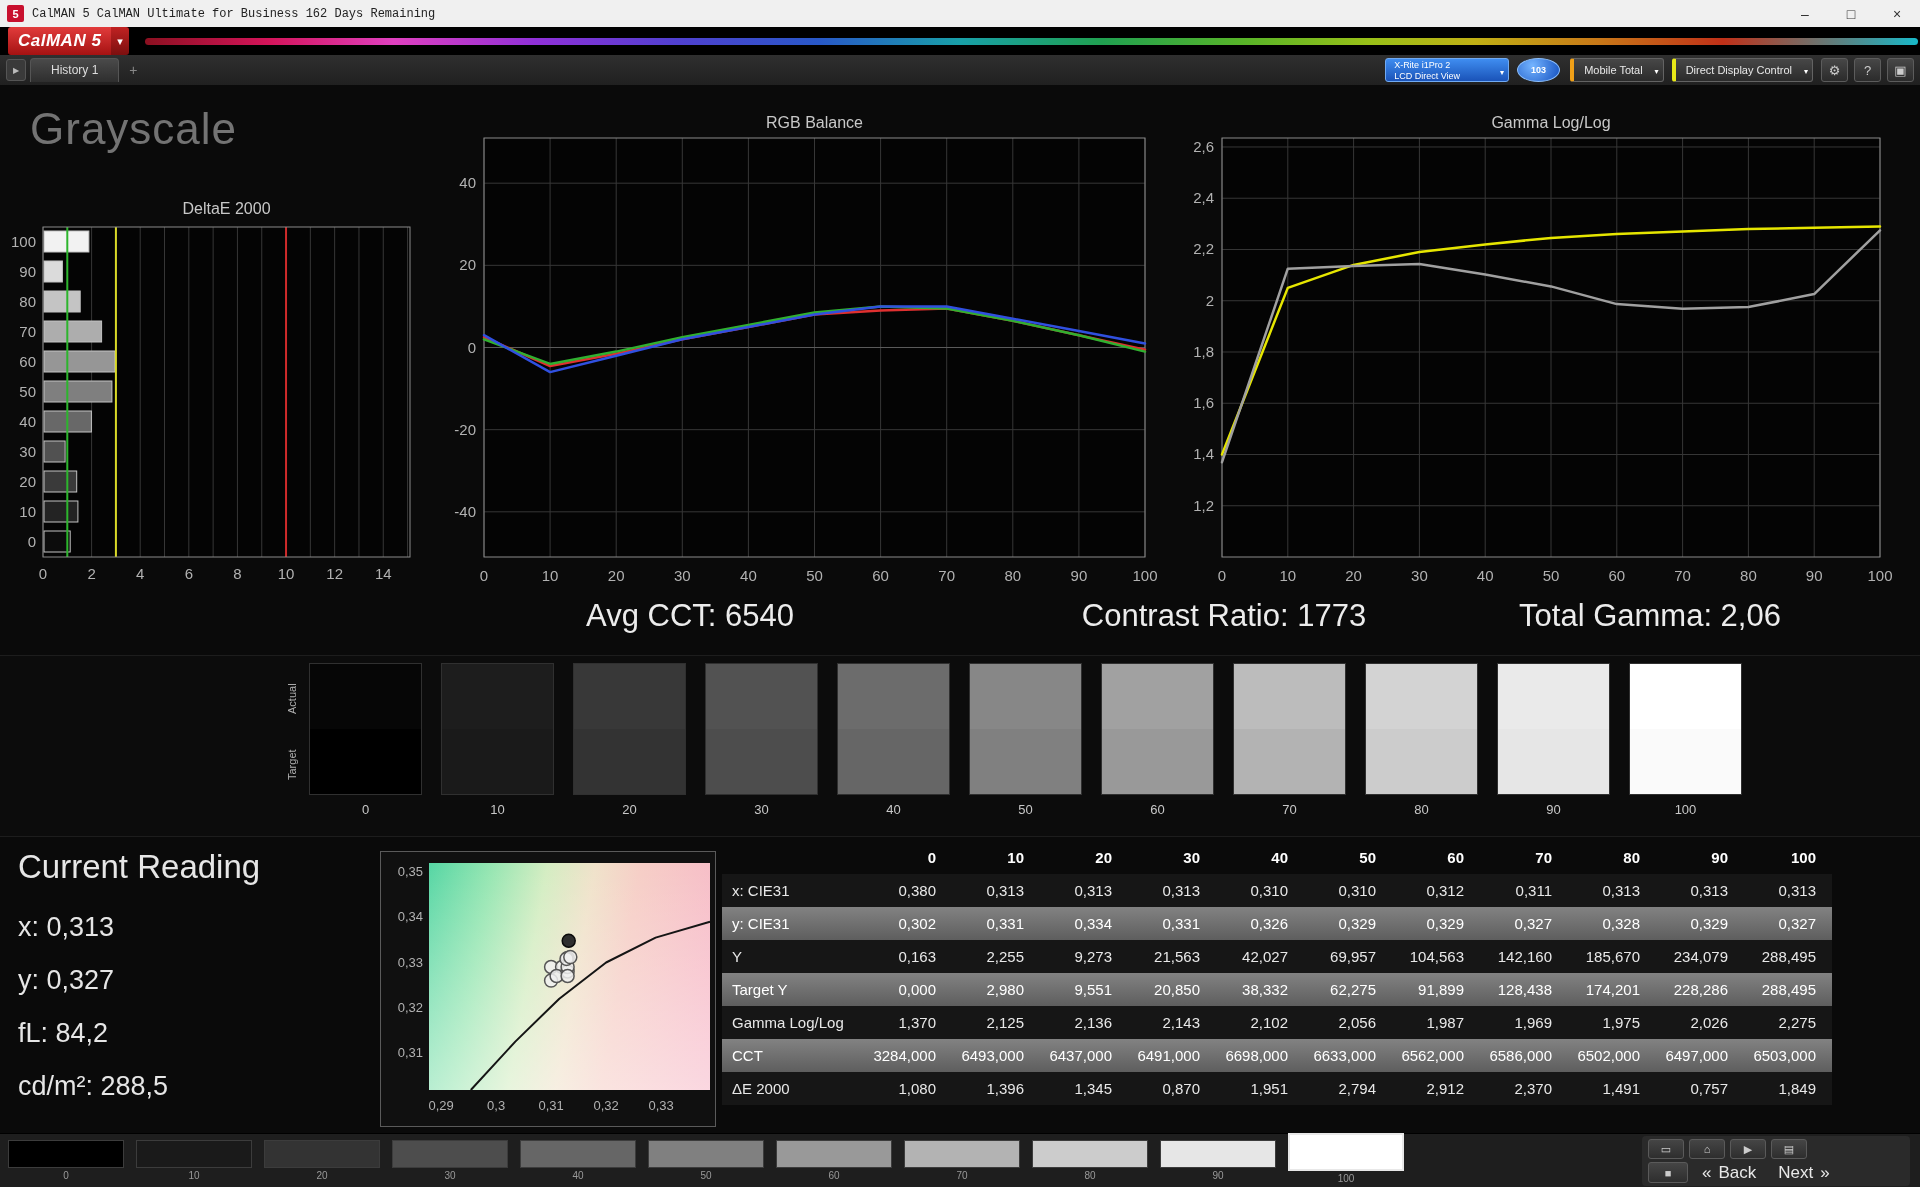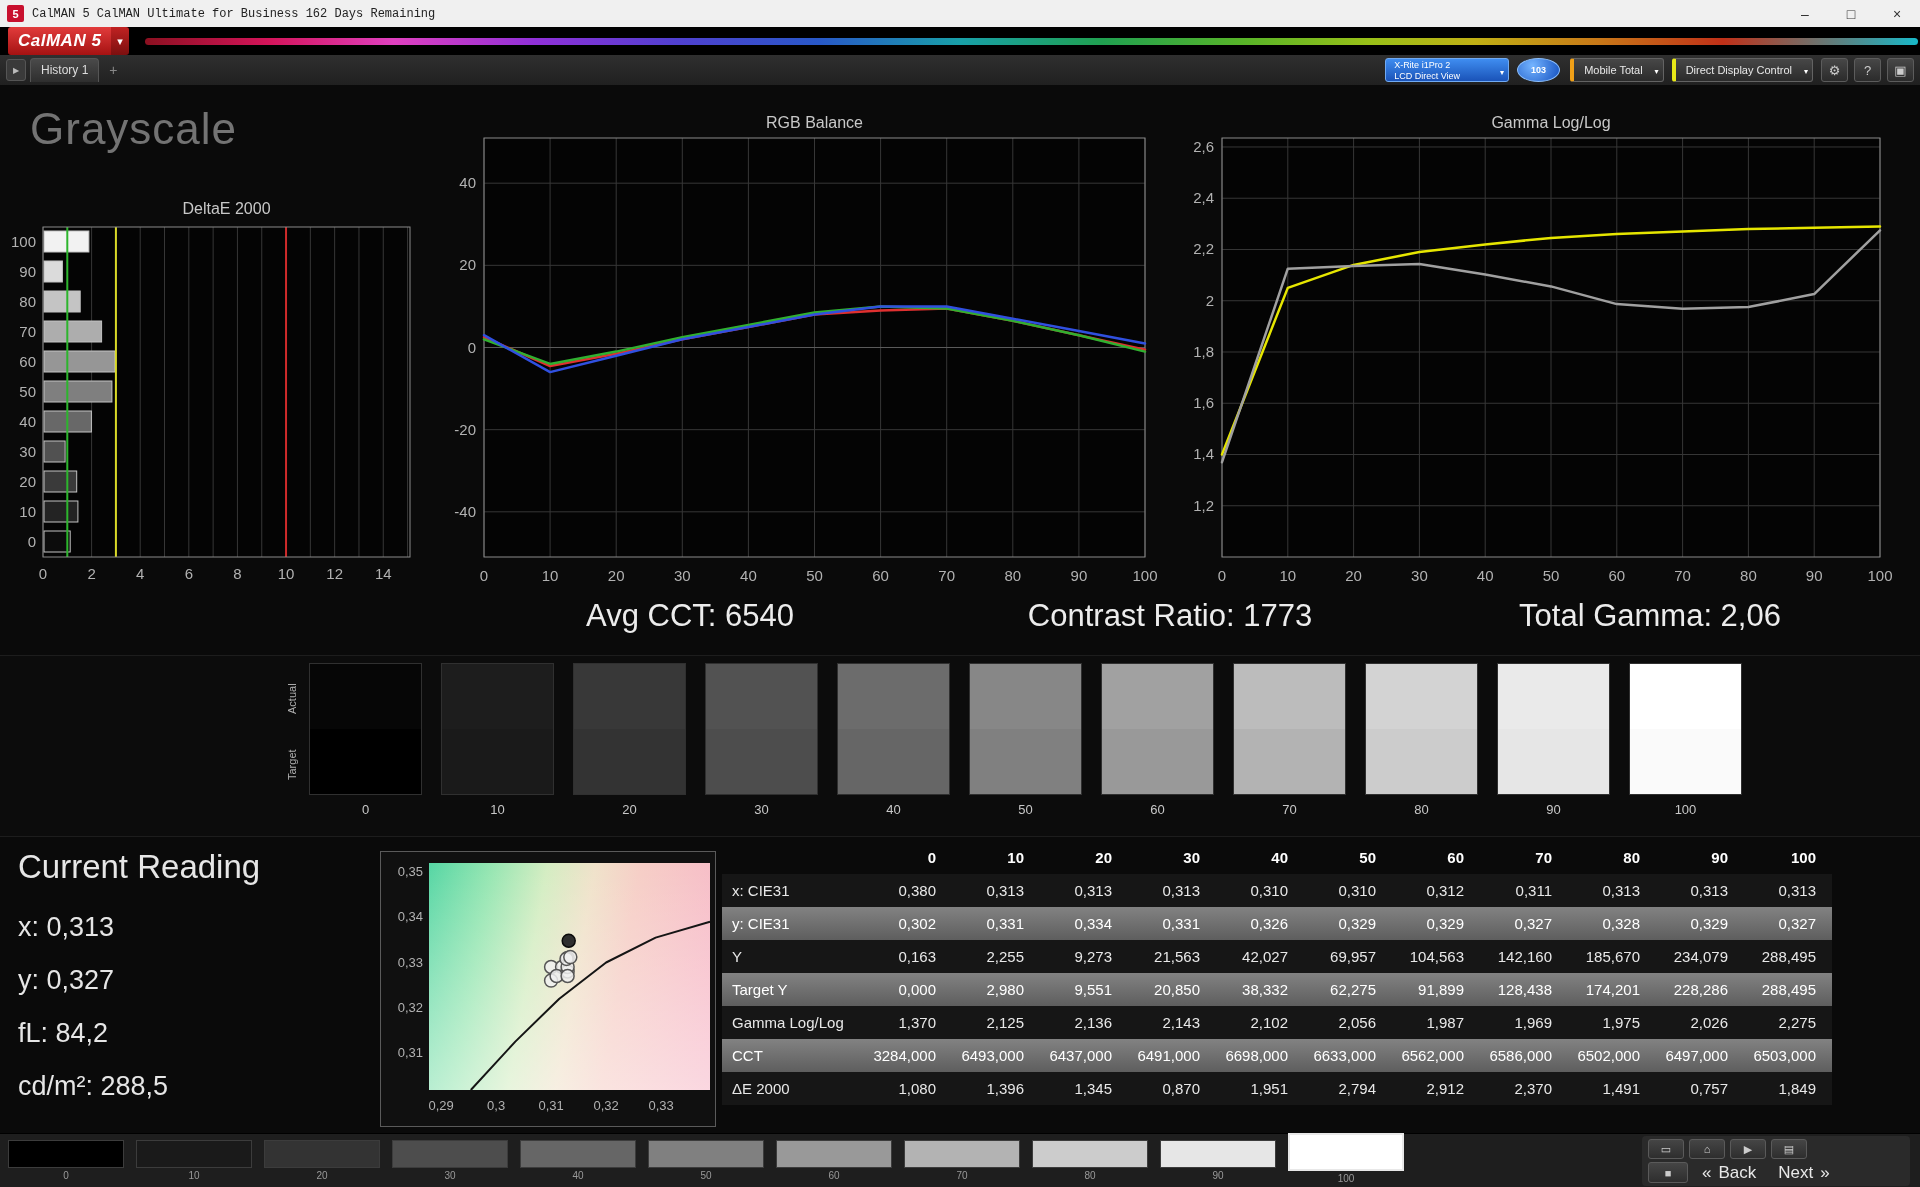--- a/index.html
+++ b/index.html
@@ -16,21 +16,21 @@
   .logobar{position:absolute;left:0;top:27px;width:1920px;height:28px;background:#000;display:flex;align-items:center;}
   .logo{margin-left:8px;display:flex;align-items:stretch;}
   .logo-main{background:linear-gradient(#e23b3b,#a51212);border-radius:3px 0 0 3px;padding:4px 10px;color:#fff;font-size:17px;font-weight:bold;font-style:italic;letter-spacing:.5px;}
   .logo-caret{background:linear-gradient(#c02222,#7c0f0f);border-radius:0 3px 3px 0;padding:2px 6px;color:#fff;font-size:11px;display:flex;align-items:center;}
   .rainbow{flex:1;height:7px;margin-left:16px;margin-right:2px;border-radius:4px;
     background:linear-gradient(90deg,#8c1020 0%,#d4145a 7%,#e040c0 14%,#9030d8 22%,#5040d0 30%,#2858c8 38%,#18a0a8 46%,#20a050 54%,#58b428 62%,#98c018 69%,#c0b014 75%,#c87818 82%,#c03018 89%,#18b8c8 100%);}
 
   
   .toolbar{position:absolute;left:0;top:55px;width:1920px;height:30px;background:linear-gradient(#2f2f2f,#202020);display:flex;align-items:center;box-sizing:border-box;}
   .tb-expand{width:18px;height:20px;margin-left:6px;background:#3a3a3a;border:1px solid #555;border-radius:3px;color:#bbb;font-size:8px;display:flex;align-items:center;justify-content:center;}
-  .tab-history{margin-left:4px;padding:4px 10px 5px;background:linear-gradient(#4a4a4a,#2e2e2e);border:1px solid #555;border-bottom:none;border-radius:4px 4px 0 0;color:#ddd;font-size:12px;}
+  .tab-history{margin-left:4px;padding:4px 20px 5px;background:linear-gradient(#4a4a4a,#2e2e2e);border:1px solid #555;border-bottom:none;border-radius:4px 4px 0 0;color:#ddd;font-size:12px;}
   .tab-add{margin-left:2px;color:#888;font-size:14px;padding:0 8px;}
   .tb-spacer{flex:1;}
   .meter-btn{position:relative;width:124px;height:24px;background:linear-gradient(#3f8df0,#1a53b8);border:1px solid #71aaf2;border-radius:3px;color:#fff;font-size:9px;line-height:11px;padding:1px 14px 0 8px;box-sizing:border-box;margin-right:8px;}
   .meter-caret{position:absolute;right:4px;top:8px;font-size:8px;color:#fff;}
   .badge{width:43px;height:24px;border-radius:50%;background:radial-gradient(circle at 35% 30%,#74b4ff,#1350c0);border:1px solid #8cc0ff;color:#fff;font-size:9px;font-weight:bold;display:flex;align-items:center;justify-content:center;margin-right:10px;box-sizing:border-box;}
   .drop-btn{position:relative;height:24px;background:linear-gradient(#474747,#2b2b2b);border:1px solid #636363;border-radius:3px;color:#e8e8e8;font-size:11px;display:flex;align-items:center;padding:0 20px 0 10px;margin-right:8px;box-sizing:border-box;}
   .stripe-orange{border-left:4px solid #f0a018;}
   .stripe-yellow{border-left:4px solid #e8e818;}
   .icon-btn{width:27px;height:24px;background:linear-gradient(#474747,#2b2b2b);border:1px solid #5c5c5c;border-radius:3px;color:#ccc;font-size:13px;display:flex;align-items:center;justify-content:center;margin-right:6px;box-sizing:border-box;}
 
@@ -274,21 +274,21 @@
       <line x1="54" x2="712" y1="88.22324159021406" y2="88.22324159021406" class="grid"></line>
       <text x="46" y="93.22324159021406" text-anchor="end" class="tick">2,4</text>
       <line x1="54" x2="712" y1="36.96941896024458" y2="36.96941896024458" class="grid"></line>
       <text x="46" y="41.96941896024458" text-anchor="end" class="tick">2,6</text>
       <rect x="54" y="28" width="658" height="419" class="frame"></rect>
       <polyline points="54.0,344.5 119.8,177.9 185.6,154.9 251.4,142.0 317.2,134.4 383.0,127.9 448.8,124.1 514.6,121.5 580.4,119.0 646.2,117.7 712.0,116.4" fill="none" stroke="#e6e600" stroke-width="2.5" stroke-linejoin="round" stroke-linecap="round"></polyline>
       <polyline points="54.0,352.2 119.8,158.7 185.6,155.9 251.4,154.1 317.2,164.6 383.0,176.4 448.8,194.1 514.6,198.7 580.4,197.1 646.2,184.1 712.0,120.3" fill="none" stroke="#a0a0a0" stroke-width="2.5" stroke-linejoin="round" stroke-linecap="round"></polyline>
     </svg>
 
   <div class="summary-item" style="left:520px;width:340px;">Avg CCT: 6540</div>
-  <div class="summary-item" style="left:960px;width:420px;">Contrast Ratio: 1773</div>
+  <div class="summary-item" style="left:1014px;width:420px;">Contrast Ratio: 1773</div>
   <div class="summary-item" style="left:1440px;width:420px;">Total Gamma: 2,06</div>
 
   <div class="swatch-band">
     <div class="rot" style="left:286px;top:58px;">Actual</div>
     <div class="rot" style="left:286px;top:124px;">Target</div>
     <div id="swatch-row">
         <div class="swatch-col">
           <div class="swatch-box">
             <div class="half" style="background: rgb(6, 6, 6);"></div>
             <div class="half" style="background: rgb(0, 0, 0);"></div>

